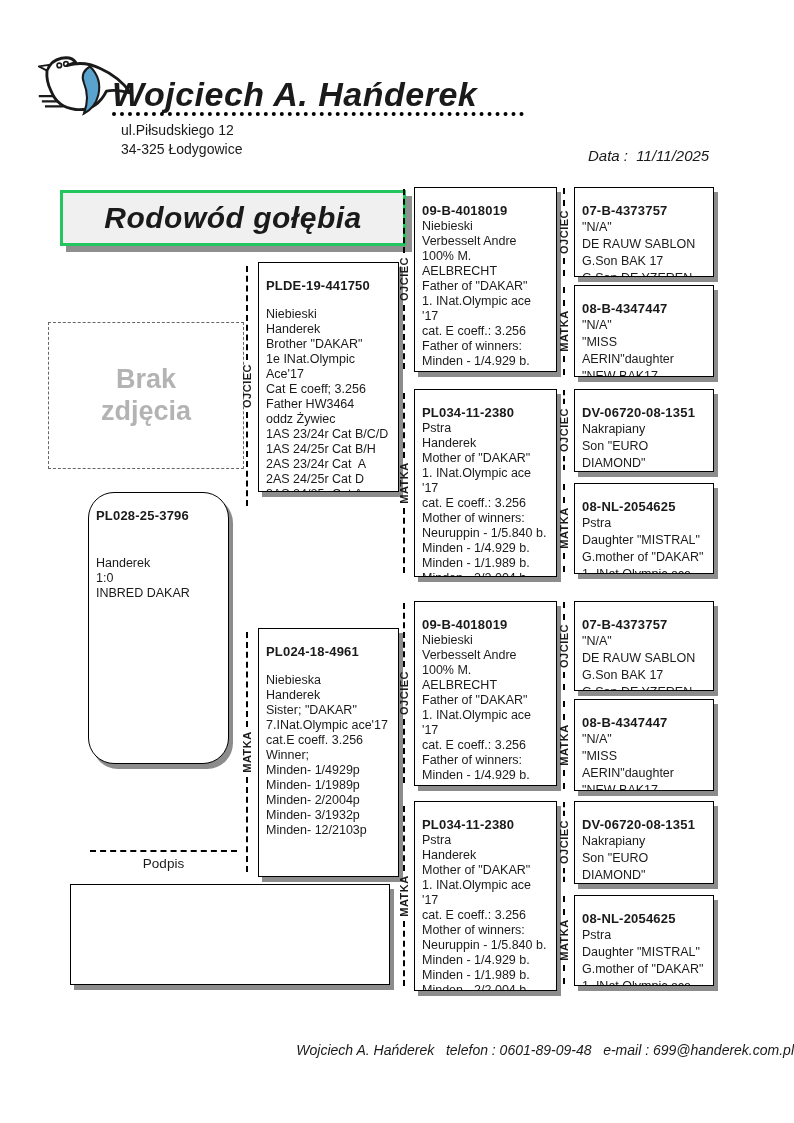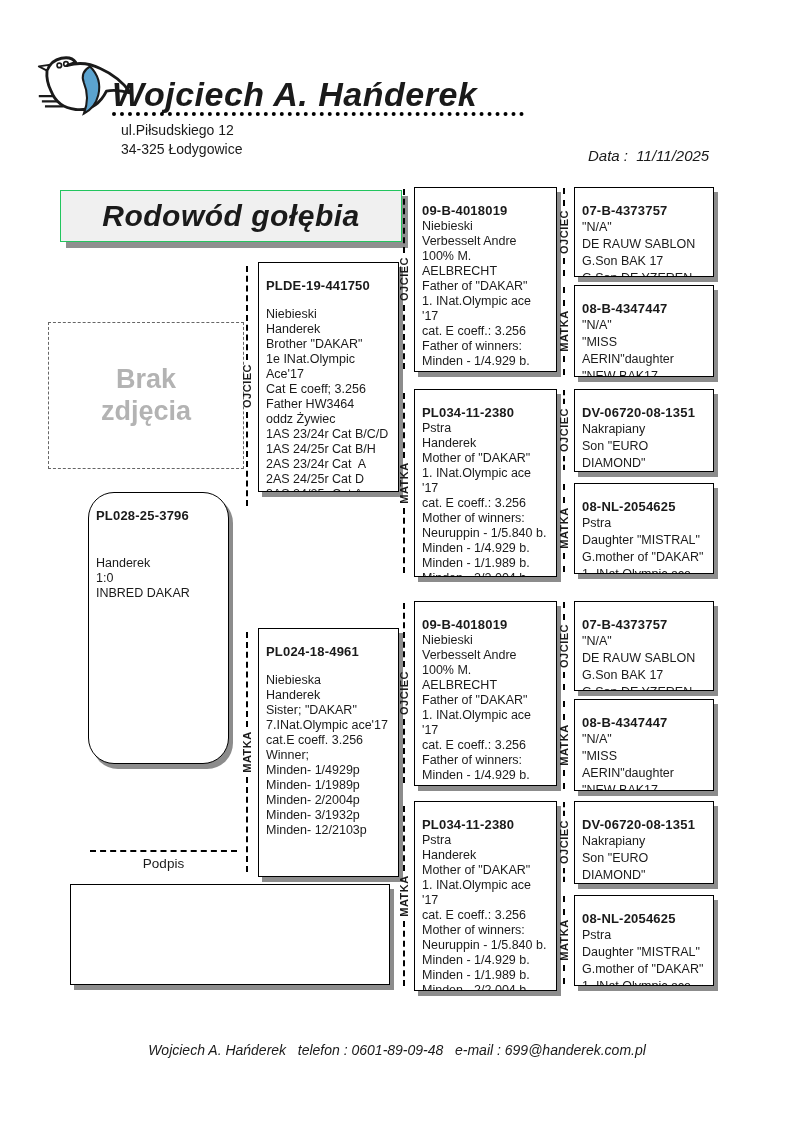--- a/index.html
+++ b/index.html
@@ -12,21 +12,21 @@
   .brand-name{
     position:absolute;left:112px;top:66px;width:480px;
     font-size:34px;font-weight:bold;font-style:italic;letter-spacing:0.5px;white-space:pre;margin-top:9px;
   }
   .brand-underline{position:absolute;left:112px;top:112px;width:412px;border-top:4px dotted #000;}
   .address{position:absolute;left:121px;top:121px;font-size:14px;line-height:19px;white-space:pre;}
   .date{position:absolute;left:588px;top:147px;font-size:15px;font-style:italic;white-space:pre;}
   
   .title-box{
     position:absolute;left:60px;top:190px;width:340px;height:50px;
-    background:#f0f0f0;border:1px solid #22c55e;box-shadow:6px 6px 0 0 #8f8f8f;
+    background:#f0f0f0;border:3px solid #22c55e;box-shadow:6px 6px 0 0 #8f8f8f;
     display:flex;align-items:center;justify-content:center;
   }
   .title-box .t{font-size:30px;font-weight:bold;font-style:italic;letter-spacing:0.5px;}
   
   .pbox{
     position:absolute;box-sizing:border-box;background:#fff;border:1px solid #000;
     box-shadow:4px 5px 0 0 #8c8c8c;padding:15px 7px;overflow:hidden;
   }
   .ring{font-size:13px;font-weight:bold;letter-spacing:0.2px;line-height:16px;}
   .details{font-size:12.5px;line-height:15px;white-space:pre-wrap;}
@@ -49,21 +49,21 @@
   }
   
   .sig-line{position:absolute;left:90px;top:850px;width:147px;border-top:2px dashed #000;}
   .sig-label{position:absolute;left:90px;top:856px;width:147px;text-align:center;font-size:13.5px;}
   .notes-box{
     position:absolute;left:70px;top:884px;width:320px;height:101px;box-sizing:border-box;
     background:#fff;border:1px solid #000;box-shadow:4px 5px 0 0 #8c8c8c;
   }
   
   .footer{
-    position:absolute;left:0;right:0;top:1042px;text-align:center;
+    position:absolute;left:0;right:0;top:1042px;text-align:right;
     font-size:14px;font-style:italic;white-space:pre;
   }
 </style>
 </head>
 <body>
 
 <div class="page">
 
   <svg class="logo" viewBox="0 0 100 80">
     <g stroke="#1a1a1a" stroke-width="2.2" fill="none">

